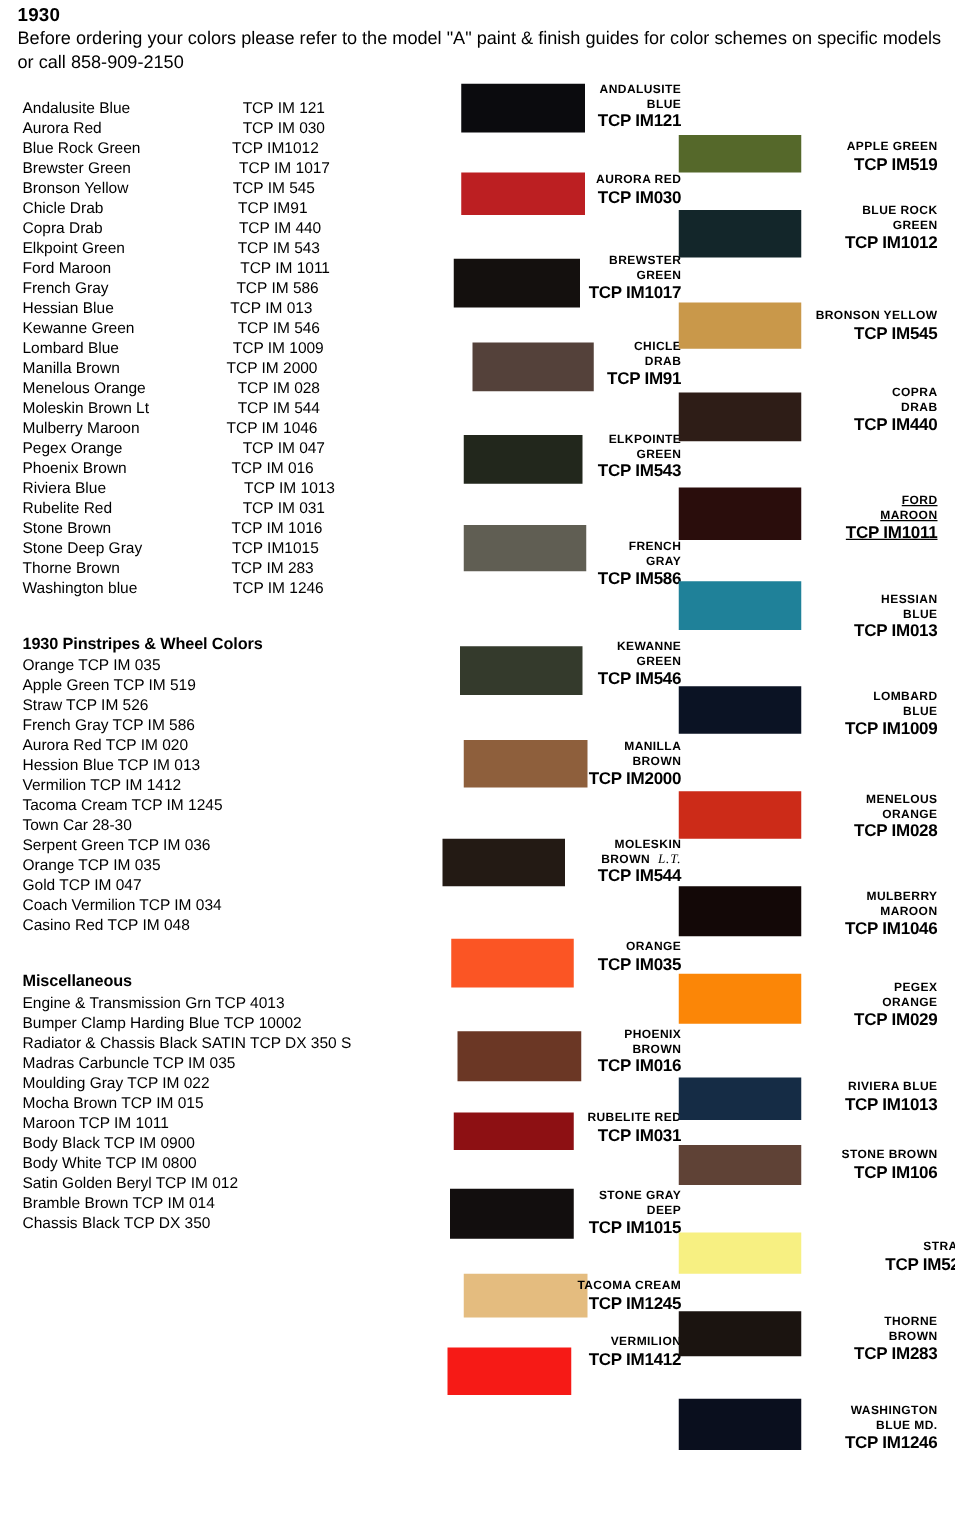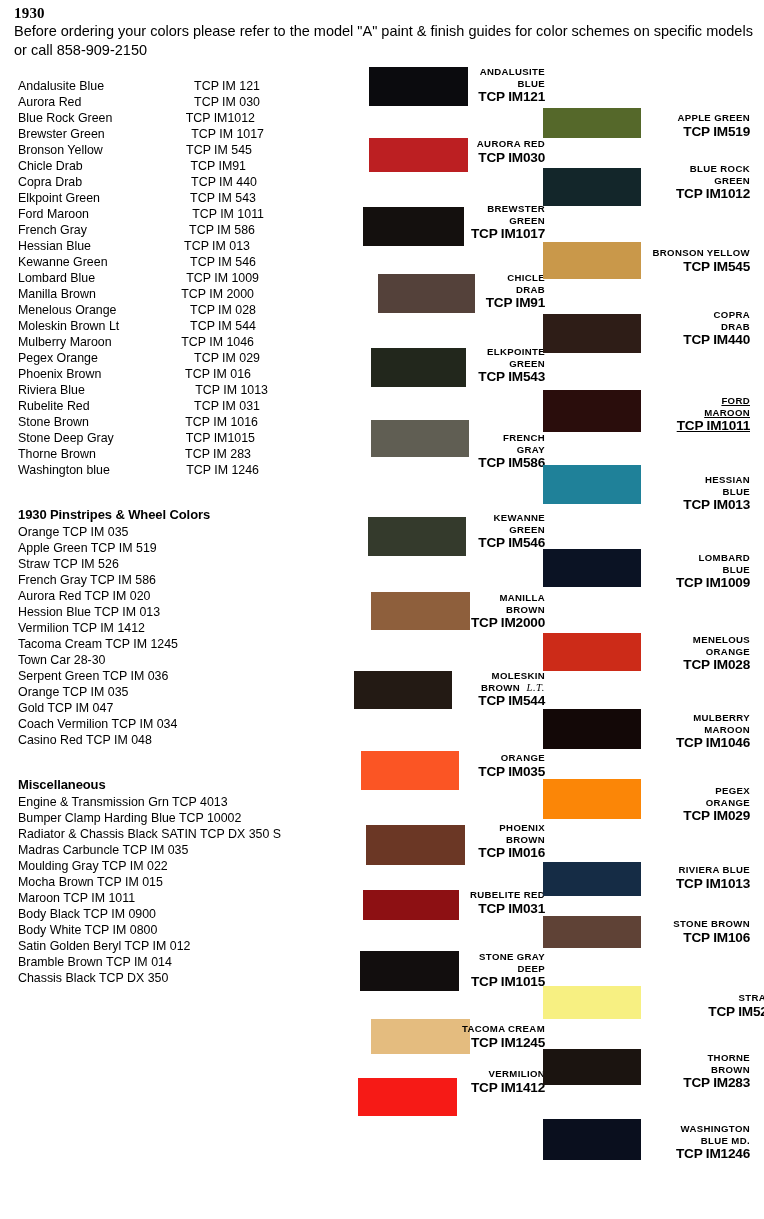--- a/index.html
+++ b/index.html
@@ -7,21 +7,21 @@
   body{
     width:764px;height:1219px;position:relative;overflow:hidden;
     font-family:"Liberation Sans","DejaVu Sans",sans-serif;
     color:#000;
     -webkit-font-smoothing:none;
   }
   #page{position:absolute;inset:0;}
 
   
   #header{position:absolute;left:14px;top:4px;width:740px;}
-  #header .year{font-size:15px;font-weight:bold;line-height:18px;letter-spacing:.2px;font-family:Liberation Serif, serif;}
+  #header .year{font-size:15px;font-weight:bold;line-height:18px;letter-spacing:.2px;}
   #header .blurb{font-size:14.5px;line-height:19px;}
 
   
   #left-col{position:absolute;left:18px;top:78px;width:330px;}
   .name-row{position:relative;height:16px;font-size:12.4px;line-height:16px;white-space:nowrap;}
   .name-row .nm{position:absolute;left:0;top:0;}
   .name-row .cd{position:absolute;top:0;text-align:right;}
   .section-head{font-size:13px;font-weight:bold;line-height:17px;margin-top:28px;margin-bottom:1px;letter-spacing:-0.1px;}
   .simple-row{font-size:12.4px;line-height:16px;white-space:nowrap;}
 
@@ -109,21 +109,21 @@
         <div class="name-row">
           <span class="nm">Moleskin Brown  Lt</span>
           <span class="cd" style="right: 20px; left: 142px; width: 96px;">TCP IM 544</span>
         </div>
         <div class="name-row">
           <span class="nm">Mulberry Maroon</span>
           <span class="cd" style="right: 22px; left: 140px; width: 96px;">TCP IM 1046</span>
         </div>
         <div class="name-row">
           <span class="nm">Pegex Orange</span>
-          <span class="cd" style="right: 16px; left: 146px; width: 96px;">TCP IM 029</span>
+          <span class="cd" style="right: 16px; left: 146px; width: 96px;">TCP IM 047</span>
         </div>
         <div class="name-row">
           <span class="nm">Phoenix Brown</span>
           <span class="cd" style="right: 25px; left: 137px; width: 96px;">TCP IM 016</span>
         </div>
         <div class="name-row">
           <span class="nm">Riviera Blue</span>
           <span class="cd" style="right: 21px; left: 154px; width: 96px;">TCP IM 1013</span>
         </div>
         <div class="name-row">

